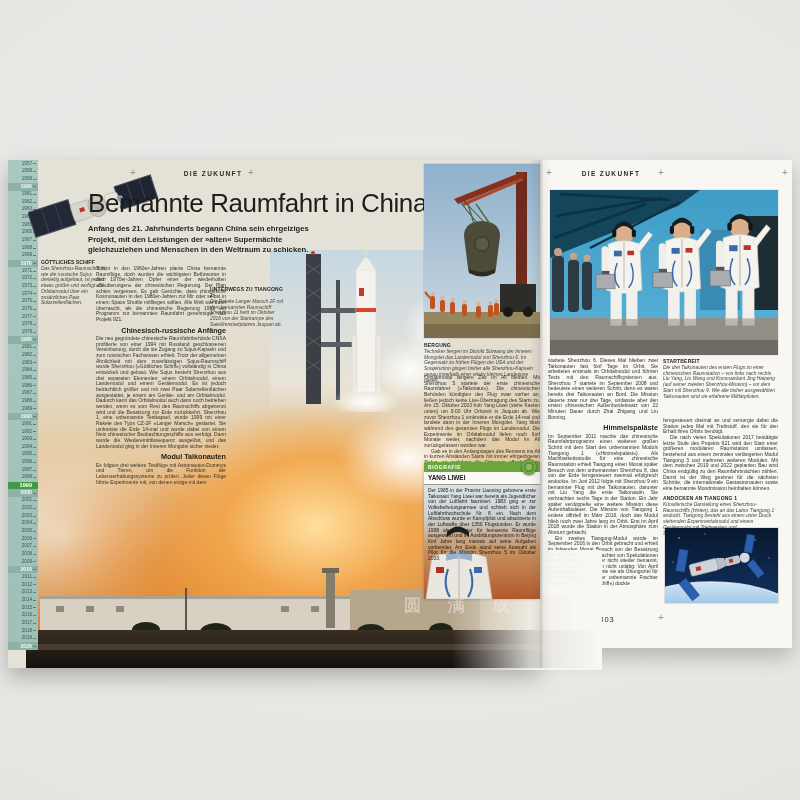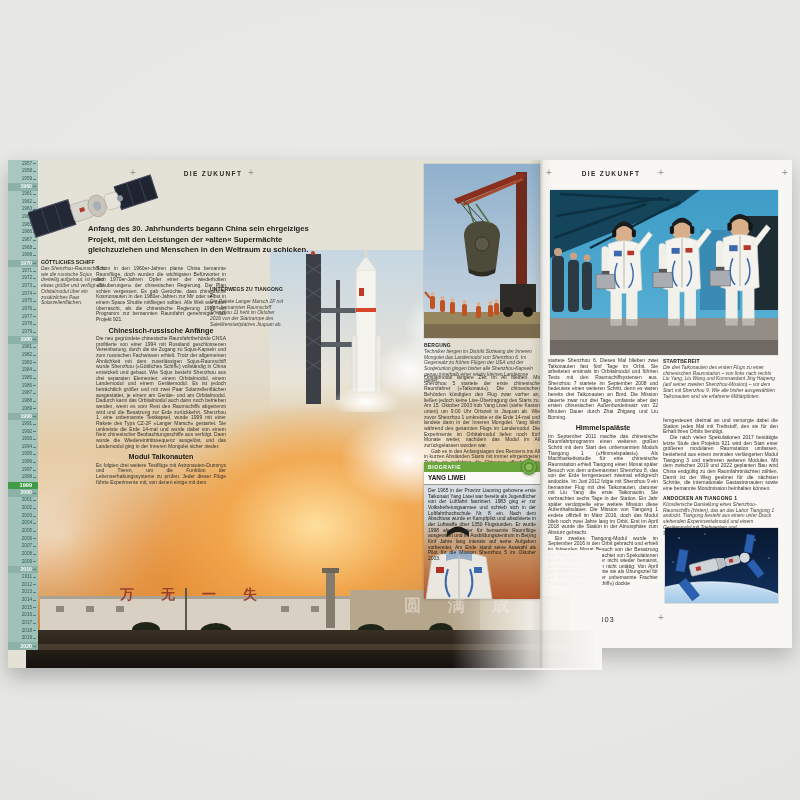--- a/index.html
+++ b/index.html
@@ -52,21 +52,21 @@
   
   .kicker{font-size:6.5px;font-weight:bold;letter-spacing:1.4px;color:#2b2a25;}
   .crop{font-size:10px;color:#97968f;font-weight:normal;line-height:1;}
   .title{left:80px;top:28px;width:380px;font-size:26px;letter-spacing:-.4px;color:#1d1d1a;}
   .intro{left:80px;top:64px;width:228px;font-size:7.7px;line-height:10.6px;font-weight:bold;color:#26251f;}
 
   
   .flow{font-size:5px;line-height:5.65px;color:#34332c;text-align:justify;}
   .fl-p{margin:0;}
   .fl-pi{text-indent:7px;}
-  .fl-h{font-weight:bold;font-size:7.2px;line-height:8px;margin:4px 0 1.5px;color:#23221c;text-align:center;}
+  .fl-h{font-weight:bold;font-size:7.2px;line-height:8px;margin:4px 0 1.5px;color:#23221c;text-align:right;}
   .col1{left:88px;top:106px;width:130px;}
   .col2l{left:416px;top:215px;width:116px;}
 
   .cap-title{font-weight:bold;font-size:5px;letter-spacing:.2px;color:#1f1f1a;margin-bottom:1px;}
   .cap-text{font-style:italic;font-size:4.9px;line-height:5.7px;color:#45443c;}
   .cap-unterwegs{left:202px;top:126px;width:76px;}
   .cap-bergung{left:416px;top:182px;width:116px;}
 
   
   .capsule-photo{left:416px;top:4px;width:116px;height:174px;box-shadow:0 0 0 .5px rgba(0,0,0,.15);}
@@ -352,21 +352,22 @@
           <div class="event">
             <div class="event-date">18. Juni 2012</div>
             <div class="event-text">Shenzhou 9 dockt an Tiangong 1 an, drei Taikonauten beginnen an Bord mit Experimenten.</div>
           </div>
         </div>
 
       <span class="abs crop z2" style="left:122px;top:8px;">+</span>
       <div class="abs kicker z2" style="left:150px;top:10px;width:110px;text-align:center;">DIE ZUKUNFT</div>
       <span class="abs crop z2" style="left:240px;top:8px;">+</span>
 
-      <div class="abs intro z2">Anfang des 30. Jahrhunderts begann China sein ehrgeiziges Projekt, mit den Leistungen der »alten« Supermächte gleichzuziehen und Menschen in den Weltraum zu schicken.</div>
+      <div class="abs title z2">Bemannte Raumfahrt in China</div>
+      <div class="abs intro z2">Anfang des 21. Jahrhunderts begann China sein ehrgeiziges Projekt, mit den Leistungen der »alten« Supermächte gleichzuziehen und Menschen in den Weltraum zu schicken.</div>
 
       <div class="abs col1 flow z2">
           <div class="fl-p">Schon in den 1960er-Jahren plante China bemannte Raumflüge, doch wurden die wichtigsten Befürworter in den 1970er-Jahren Opfer einer der wiederholten »Säuberungen« der chinesischen Regierung. Der Plan schien vergessen. Es gab Gerüchte, dass chinesische Kosmonauten in den 1980er-Jahren zur Mir oder selbst in einem Space Shuttle mitfliegen sollten. Alle Welt war dann überrascht, als die chinesische Regierung 1992 ein Programm zur bemannten Raumfahrt genehmigte, das Projekt 921.</div>
           <div class="fl-h">Chinesisch-russische Anfänge</div>
           <div class="fl-p">Die neu gegründete chinesische Raumfahrtbehörde CNSA profitierte von einer 1994 mit Russland geschlossenen Vereinbarung, durch die sie Zugang zu Sojus-Kapseln und zum russischen Fachwissen erhielt. Trotz der allgemeinen Ähnlichkeit mit dem zuverlässigen Sojus-Raumschiff wurde Shenzhou (»Göttliches Schiff«) vollständig in China entwickelt und gebaut. Wie Sojus besteht Shenzhou aus drei separaten Elementen: einem Orbitalmodul, einem Landemodul und einem Gerätemodul. Es ist jedoch beträchtlich größer und mit zwei Paar Solarzellenflächen ausgestattet, je einem am Geräte- und am Orbitalmodul. Dadurch kann das Orbitalmodul auch dann noch betrieben werden, wenn es vom Rest des Raumschiffs abgetrennt wird und die Besatzung zur Erde zurückkehrt. Shenzhou 1, eine unbemannte Testkapsel, wurde 1999 mit einer Rakete des Typs CZ-2F »Langer Marsch« gestartet. Sie umkreiste die Erde 14-mal und wurde dabei von einem Netz chinesischer Beobachtungsschiffe aus verfolgt. Dann wurde die Wiedereintrittssequenz ausgelöst, und das Landemodul ging in der Inneren Mongolei sicher nieder.</div>
           <div class="fl-h">Modul Taikonauten</div>
           <div class="fl-p">Es folgten drei weitere Testflüge mit Astronauten-Dummys und Tieren, um die Funktion der Lebenserhaltungssysteme zu prüfen. Jeder dieser Flüge führte Experimente mit, von denen einige mit dem</div>
         </div>
 
       <div class="abs cap-unterwegs z2">
@@ -520,21 +521,20 @@
         <g fill="#1f2418">
           <ellipse cx="120" cy="62" rx="14" ry="8"></ellipse>
             <ellipse cx="190" cy="64" rx="16" ry="9"></ellipse>
           <ellipse cx="345" cy="64" rx="14" ry="8"></ellipse>
             <ellipse cx="415" cy="63" rx="12" ry="8"></ellipse>
         </g>
         <rect x="0" y="62" width="568" height="38" fill="url(#gnd)"></rect>
         <rect x="0" y="76" width="568" height="6" fill="#55483a" opacity=".7"></rect>
       </svg>
 
-      <span class="slogan slogan-left">万无一失</span>
       <span class="slogan slogan-right">圆满成功</span>
       <div class="photo-fade"></div>
     </div>
 
     <div class="page-right">
 
       <span class="abs crop" style="left:6px;top:8px;">+</span>
       <div class="abs kicker" style="left:28px;top:10px;width:86px;text-align:center;">DIE ZUKUNFT</div>
       <span class="abs crop" style="left:118px;top:8px;">+</span>
       <span class="abs crop" style="left:242px;top:8px;">+</span>

